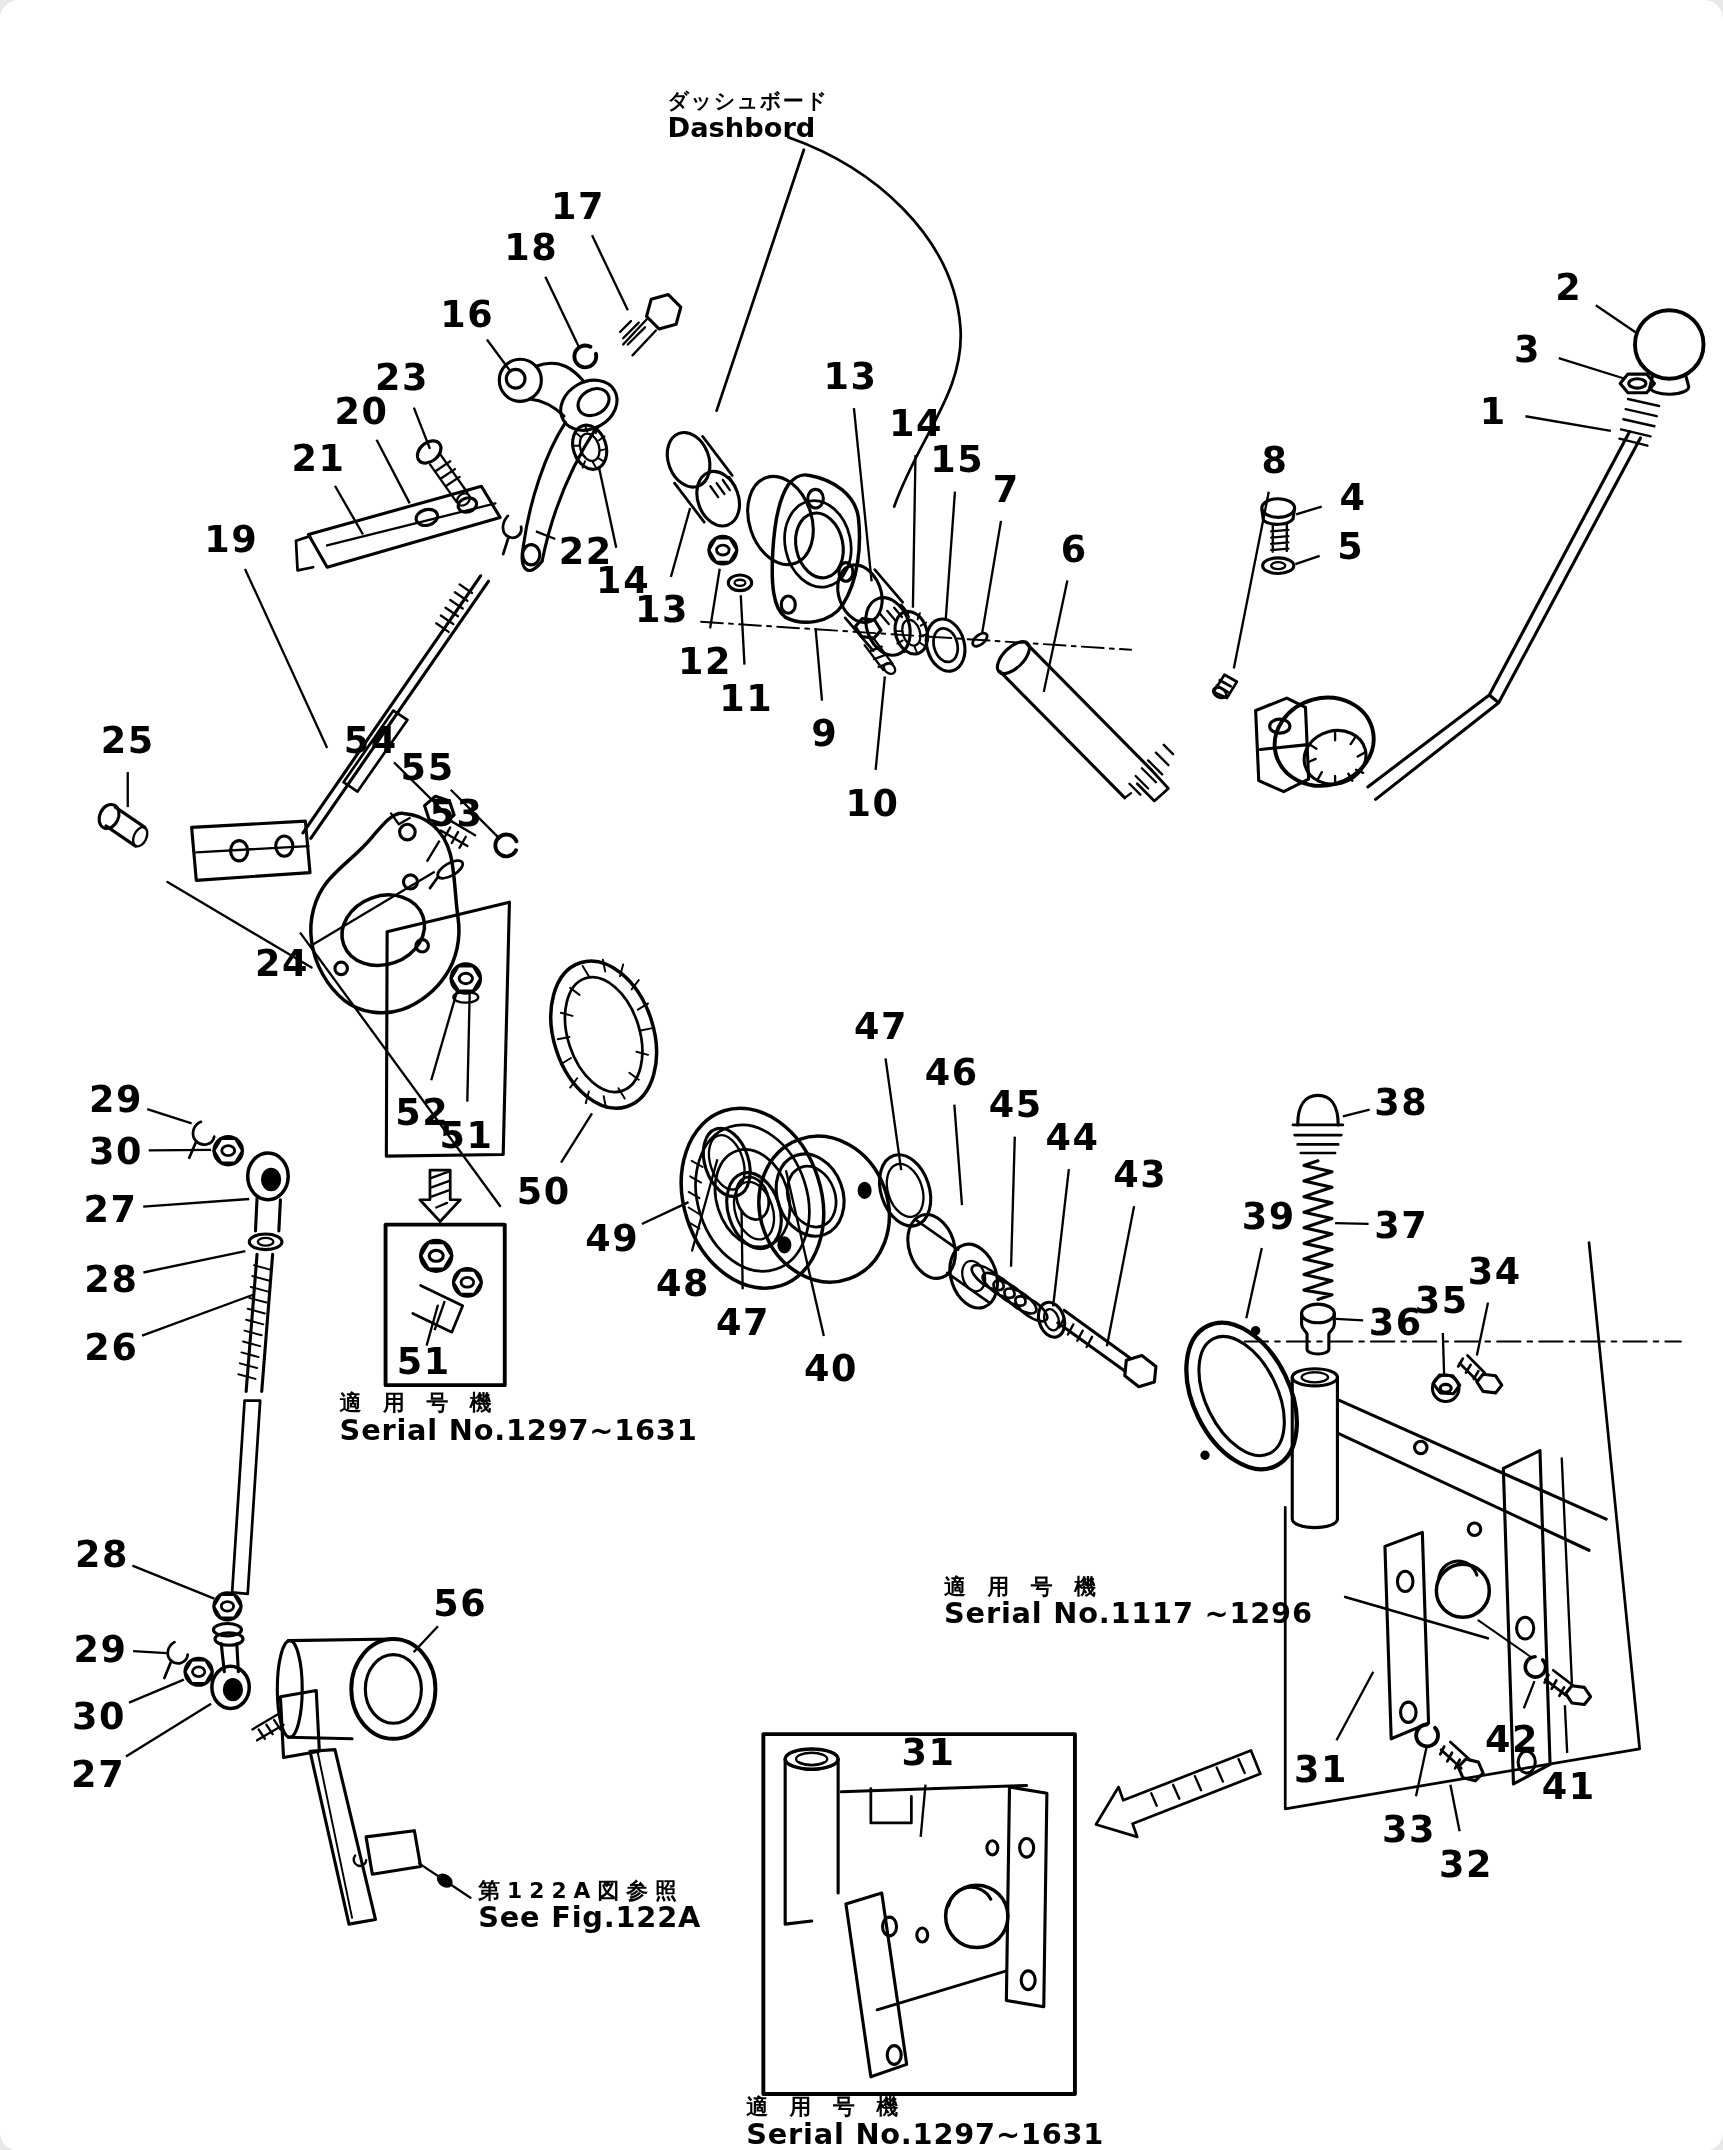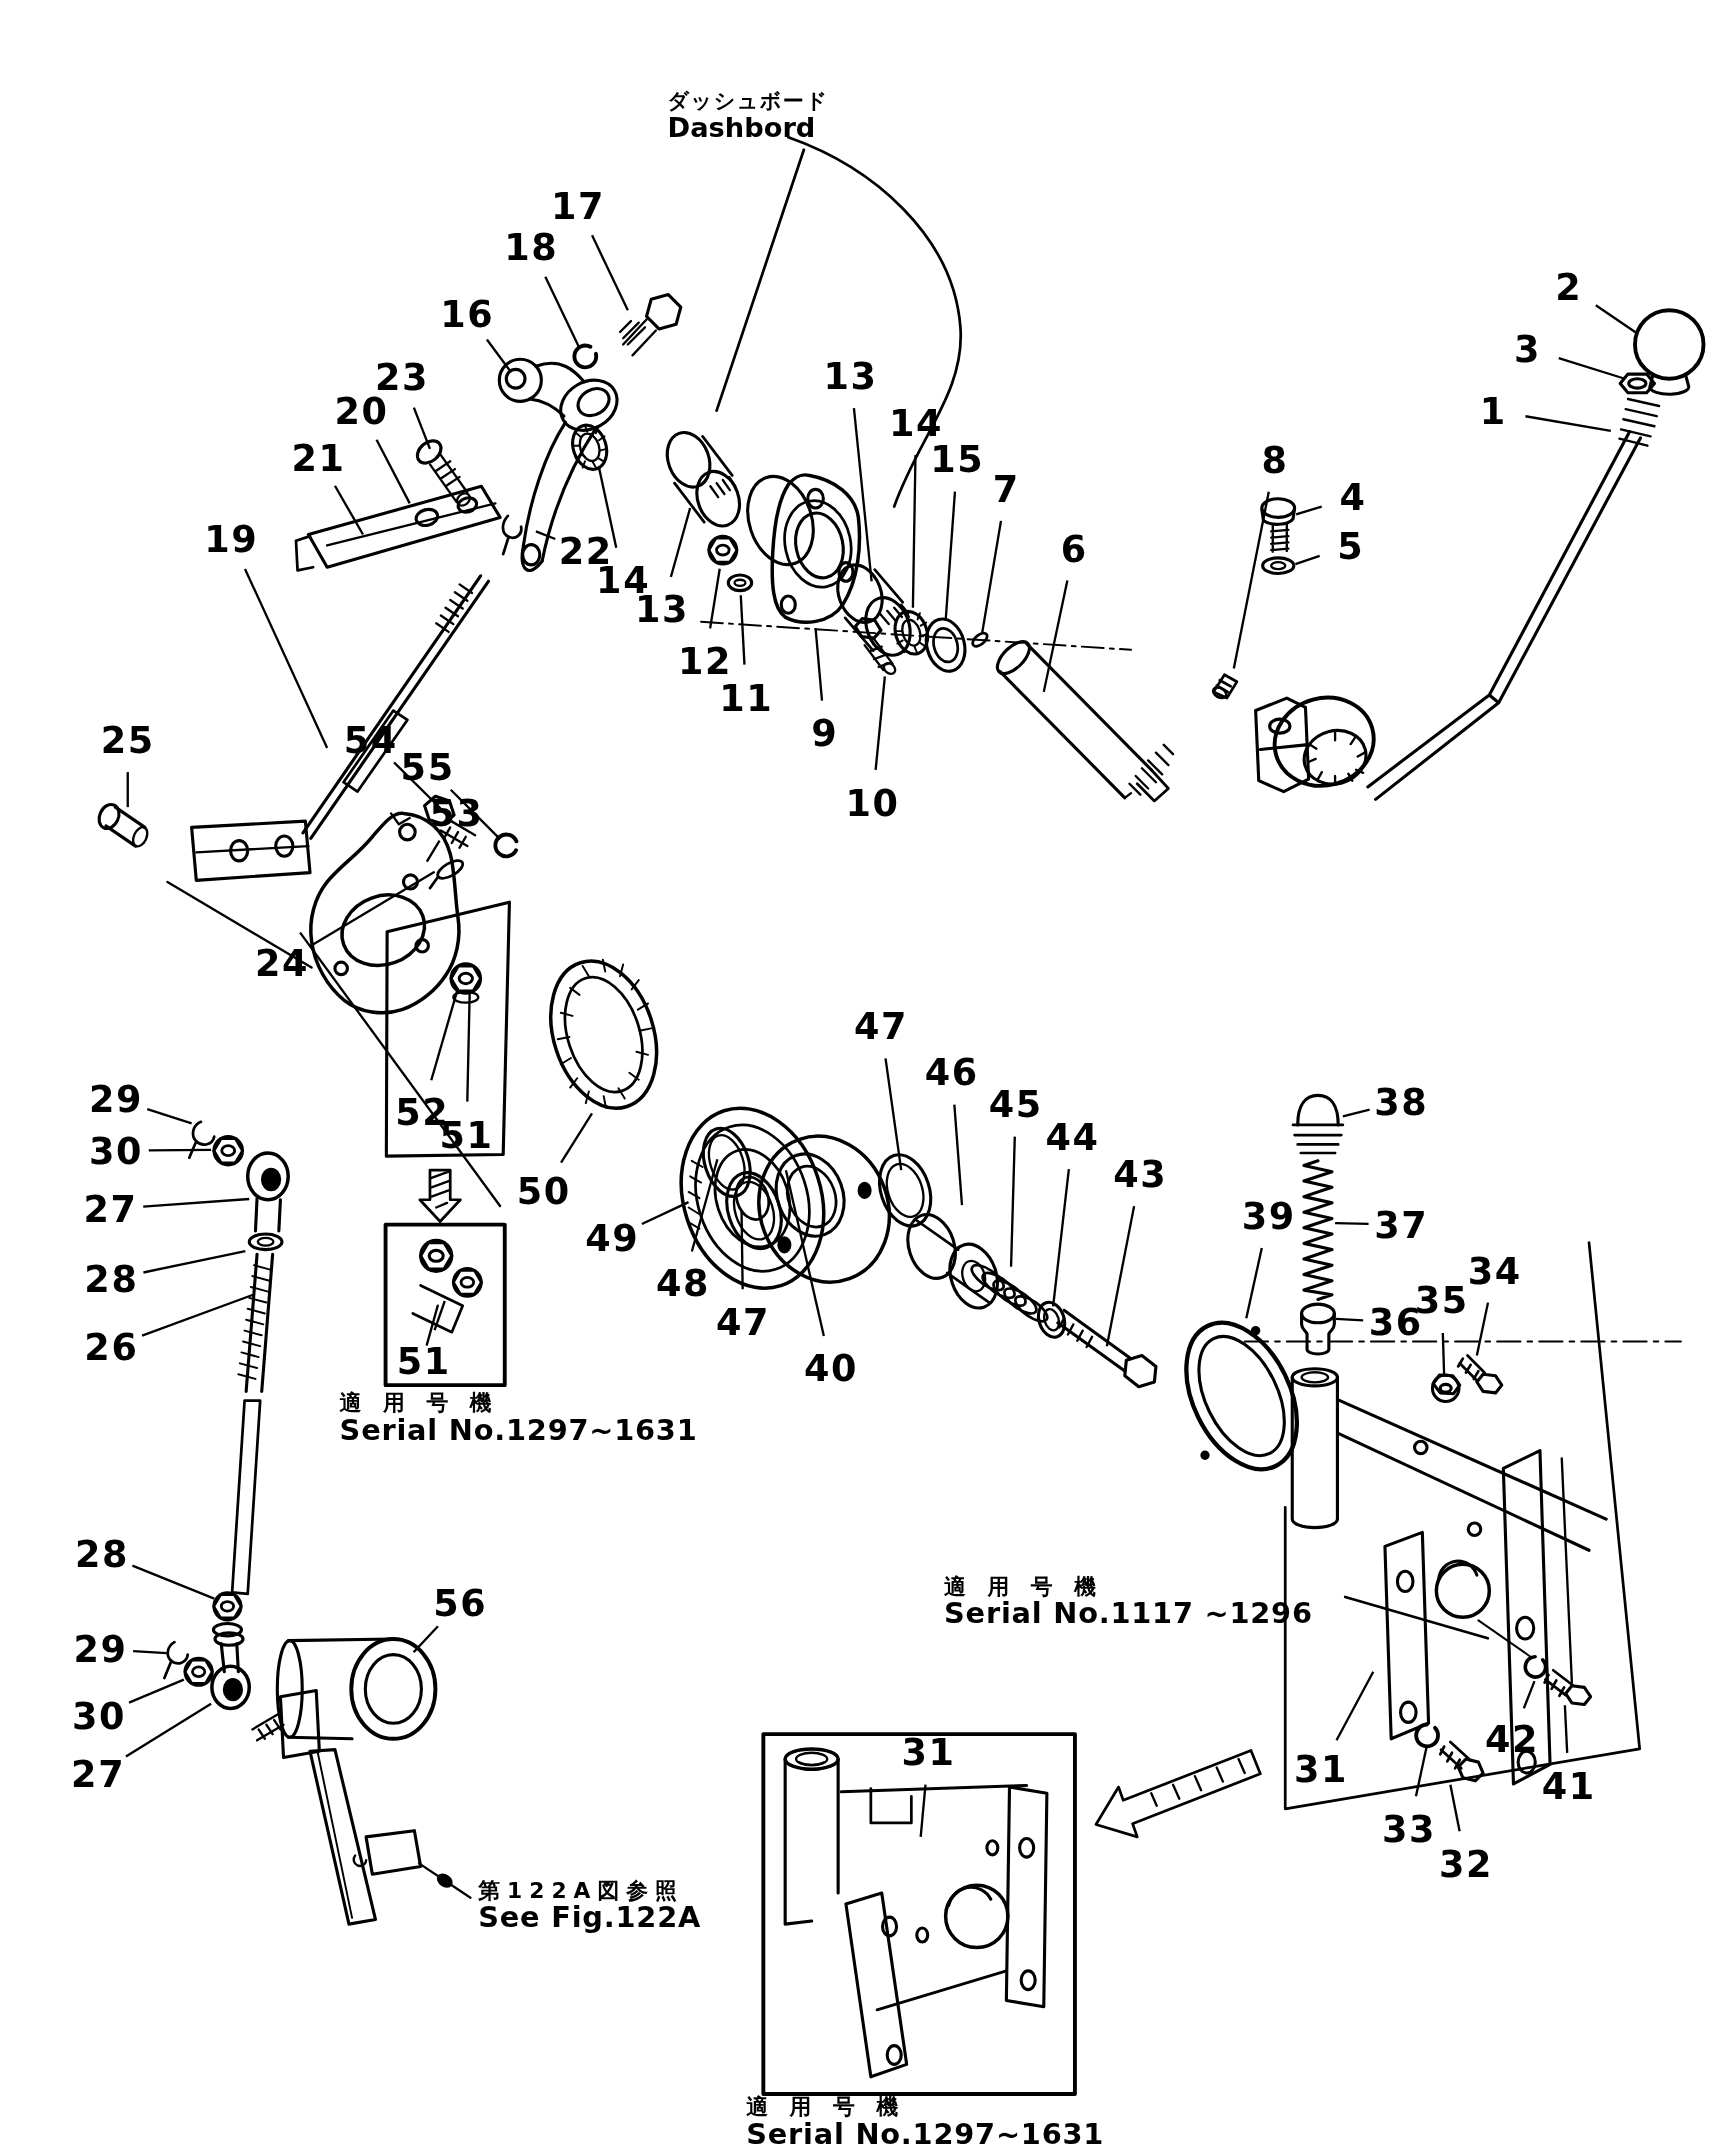--- a/index.html
+++ b/index.html
@@ -1,17 +1,17 @@
 <!DOCTYPE html>
 <html style="font-size:12.5px"><head>
 <meta charset="utf-8">
 <style>
   html,body{margin:0;padding:0;background:#e8e8e8;}
   .page{width:1723px;height:2151px;background:#ffffff;position:relative;margin:0 auto;
-        font-family:"DejaVu Sans","Liberation Sans",sans-serif;}
+        font-family:"DejaVu Sans","Liberation Sans",sans-serif;border-radius:19px;}
   svg{display:block}
   text{fill:#000;}
   .plabel{font-size:47px;font-weight:bold;letter-spacing:2px;}
   .note-jp{font-size:28px;font-weight:bold;letter-spacing:9px;}
   .note-en{font-size:37px;font-weight:bold;letter-spacing:1px;}
   .dash-jp{font-size:27px;font-weight:bold;letter-spacing:2px;}
   .dash-en{font-size:35px;font-weight:bold;}
 </style>
 </head>
 <body>

